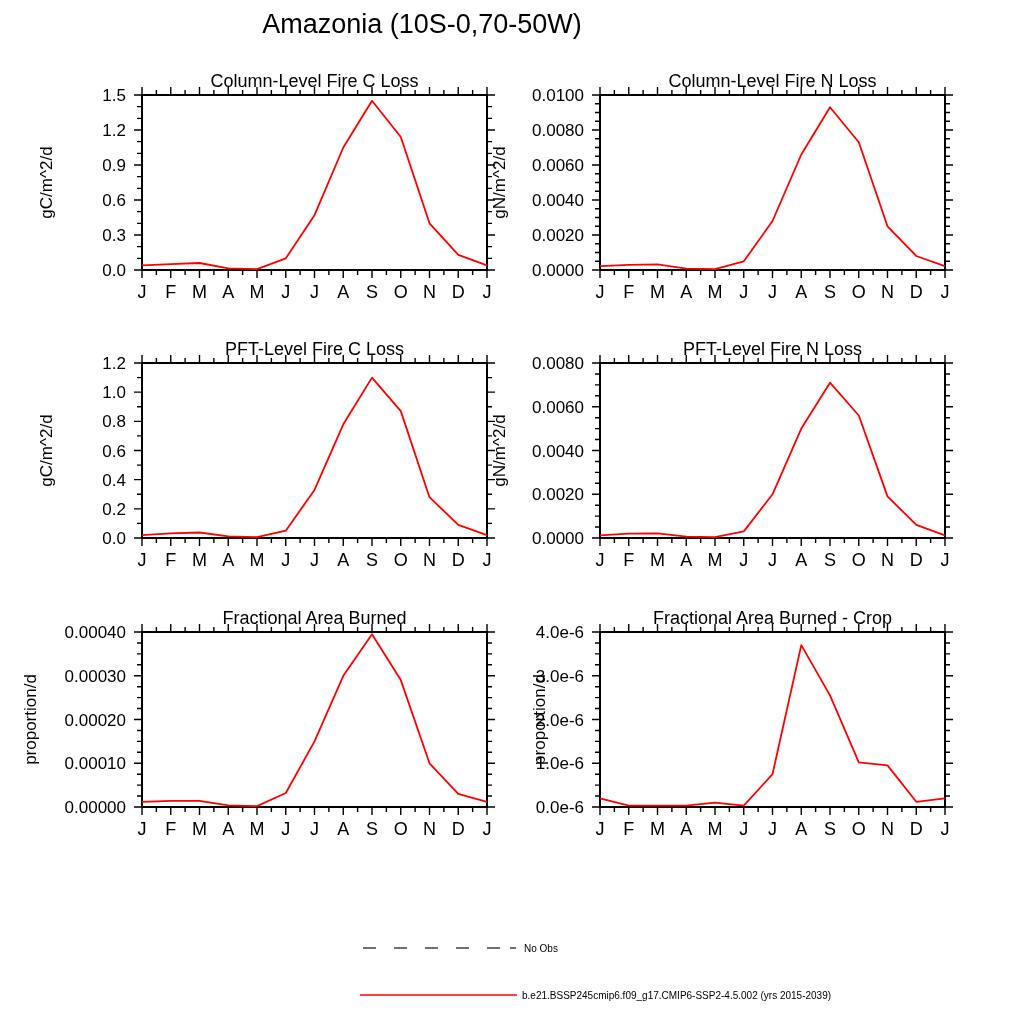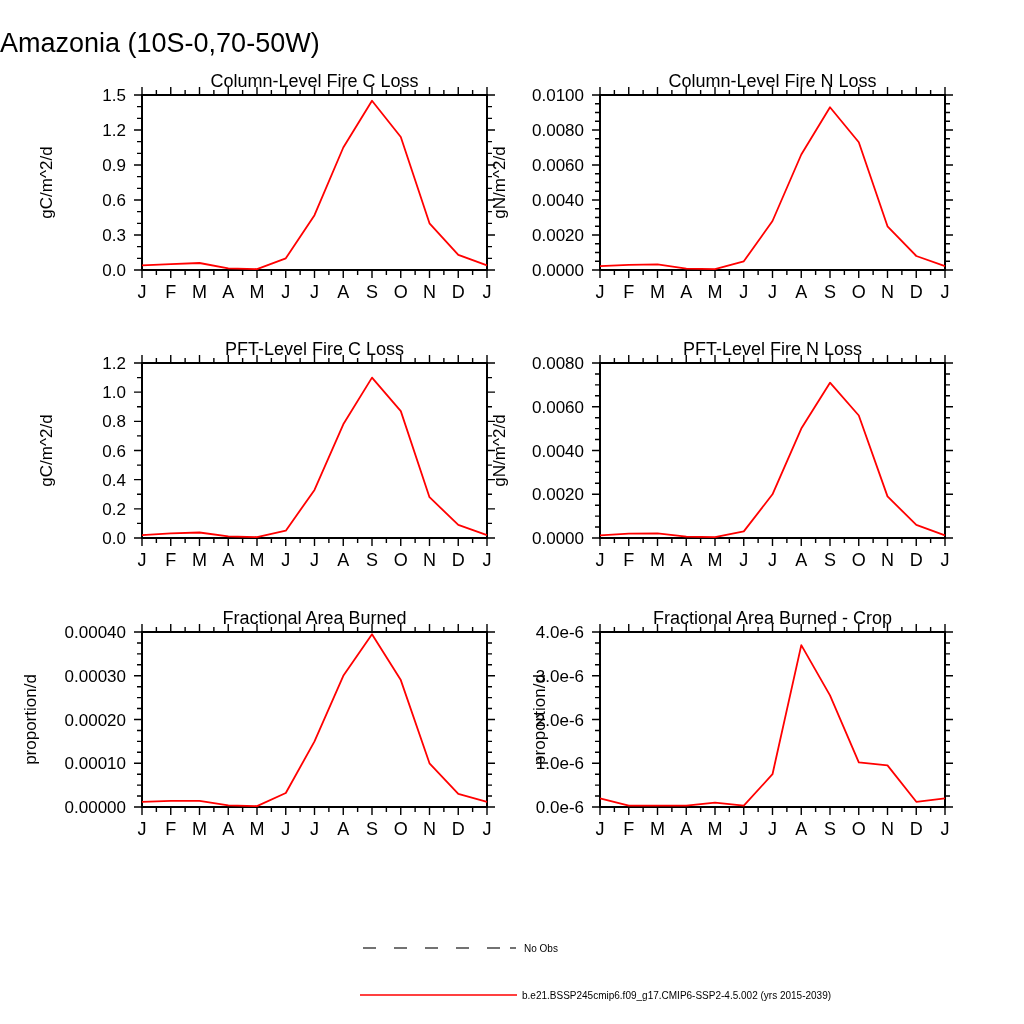--- a/index.html
+++ b/index.html
@@ -12,23 +12,24 @@
   }
   .page {
     position: relative;
     width: 1024px;
     height: 1024px;
     background: #ffffff;
     overflow: hidden;
   }
   .page-title {
     position: absolute;
-    top: 28px;
+    top: 9px;
     left: 0;
     width: 844px;
+    text-align: center;
     font-size: 27px;
     color: #000000;
     letter-spacing: 0px;
   }
   svg#fig {
     position: absolute;
     left: 0;
     top: 0;
   }
   svg text {

